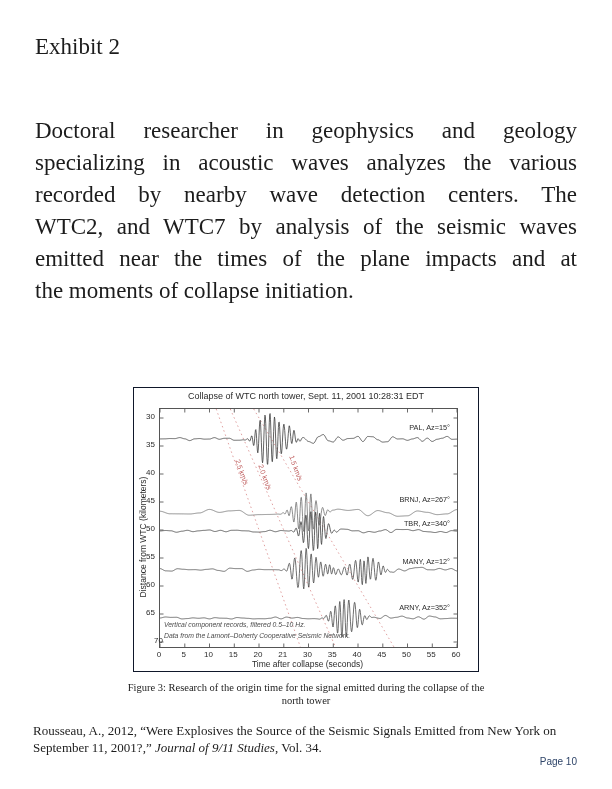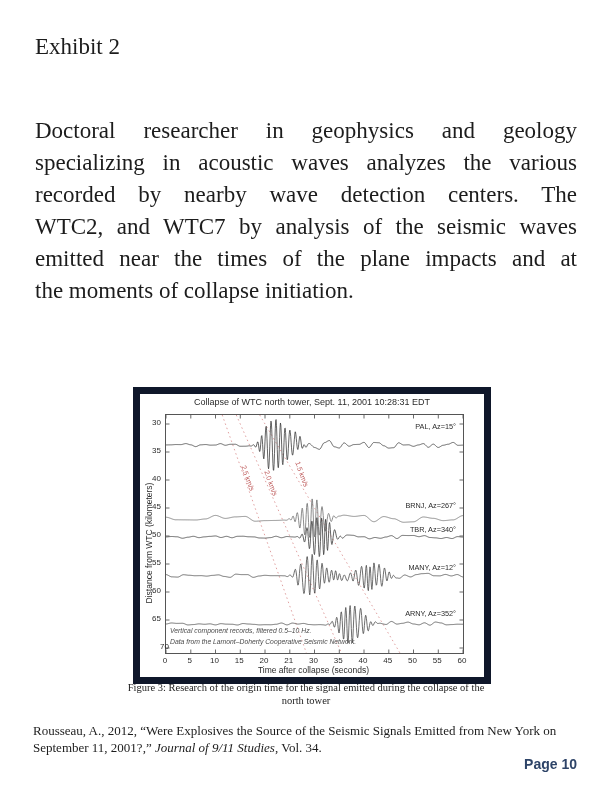--- a/index.html
+++ b/index.html
@@ -4,38 +4,38 @@
 <style>
   html,body{margin:0;padding:0;background:#e8e8e8;}
   .page{position:relative;width:612px;height:789px;background:#ffffff;margin:0 auto;overflow:hidden;
         font-family:"Liberation Serif", serif;color:#1c1c1c;}
   .heading{position:absolute;left:35px;top:34px;font-size:23px;}
   .para{position:absolute;left:35px;top:115px;width:542px;font-size:23px;line-height:32.1px;}
   .para .pline{text-align:justify;text-align-last:justify;-moz-text-align-last:justify;}
   .para .pline.last{text-align-last:left;-moz-text-align-last:left;}
 
   
-  .figure{position:absolute;left:133px;top:387px;width:344px;height:283px;border:7px solid #0f172a;
+  .figure{position:absolute;left:133px;top:387px;width:344px;height:283px;border:1px solid #0f172a;
           background:#fff;font-family:"Liberation Sans", sans-serif;color:#333;}
   .fig-title{position:absolute;left:0;top:3px;width:100%;text-align:center;font-size:9px;color:#2b2b2b;white-space:nowrap;}
   .plotbox{position:absolute;left:25px;top:20px;width:297px;height:238px;border:1px solid #555;}
   .plotbox svg{position:absolute;left:0;top:0;display:block;}
   .ytick{position:absolute;width:20px;text-align:right;font-size:8px;color:#2b2b2b;}
   .xtick{position:absolute;width:20px;text-align:center;font-size:8px;color:#2b2b2b;}
   .trace-label{position:absolute;right:28px;font-size:7.3px;color:#2b2b2b;white-space:nowrap;}
   .speed-label{position:absolute;font-size:7px;color:#b84c4c;white-space:nowrap;
                transform:translate(-50%,-50%) rotate(70deg);}
   .xlabel{position:absolute;left:25px;top:271px;width:297px;text-align:center;font-size:8.5px;color:#2b2b2b;}
   .ylabel{position:absolute;left:-110px;top:144px;width:238px;text-align:center;font-size:8.5px;color:#2b2b2b;
           transform:rotate(-90deg);}
   .notes{position:absolute;left:30px;top:231px;font-size:6.8px;font-style:italic;color:#4a4a4a;line-height:11px;white-space:nowrap;}
 
   .caption{position:absolute;left:35px;top:681px;width:542px;text-align:center;font-size:10.5px;line-height:13px;color:#222;}
   .citation{position:absolute;left:33px;top:723px;width:548px;font-size:13px;line-height:16.5px;color:#1c1c1c;}
-  .page-number{position:absolute;right:35px;top:756px;font-size:14px;font-weight:700;
+  .page-number{position:absolute;right:35px;top:756px;font-size:10px;font-weight:400;
                font-family:"Liberation Sans", sans-serif;}
 </style>
 </head>
 <body>
 
 <div class="page">
 
   <div class="heading">Exhibit 2</div>
 
   <div class="para" id="paragraph">
@@ -79,21 +79,21 @@
         <div class="xtick" style="left: 89.25px; top: 262px;">15</div>
         <div class="xtick" style="left: 114px; top: 262px;">20</div>
         <div class="xtick" style="left: 138.75px; top: 262px;">21</div>
         <div class="xtick" style="left: 163.5px; top: 262px;">30</div>
         <div class="xtick" style="left: 188.25px; top: 262px;">35</div>
         <div class="xtick" style="left: 213px; top: 262px;">40</div>
         <div class="xtick" style="left: 237.75px; top: 262px;">45</div>
         <div class="xtick" style="left: 262.5px; top: 262px;">50</div>
         <div class="xtick" style="left: 287.25px; top: 262px;">55</div>
         <div class="xtick" style="left: 312px; top: 262px;">60</div>
-        <div class="trace-label" style="top: 28px;">PAL, Az=15°</div>
+        <div class="trace-label" style="top: 35px;">PAL, Az=15°</div>
         <div class="trace-label" style="top: 106.84px;">BRNJ, Az=267°</div>
         <div class="trace-label" style="top: 131.48px;">TBR, Az=340°</div>
         <div class="trace-label" style="top: 169px;">MANY, Az=12°</div>
         <div class="trace-label" style="top: 215.48px;">ARNY, Az=352°</div>
         <div class="speed-label" style="left: 107.665px; top: 83.84px;">2.5 km/s</div>
         <div class="speed-label" style="left: 131.425px; top: 88.88px;">2.0 km/s</div>
         <div class="speed-label" style="left: 161.62px; top: 79.92px;">1.5 km/s</div>
       </div>
     <div class="notes" id="notes">
         <div>Vertical component records, filtered 0.5–10 Hz.</div>

